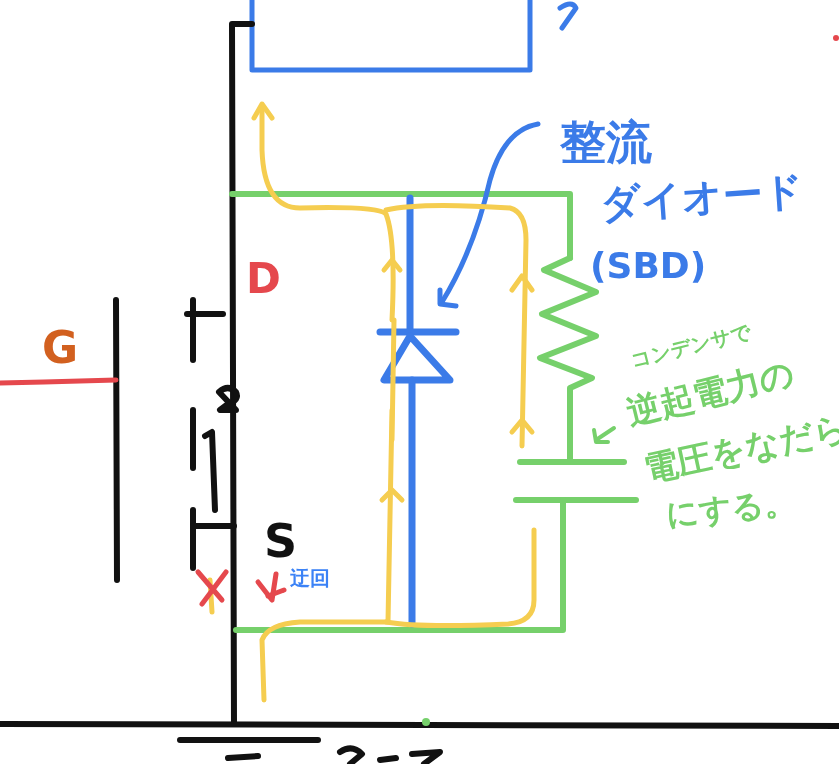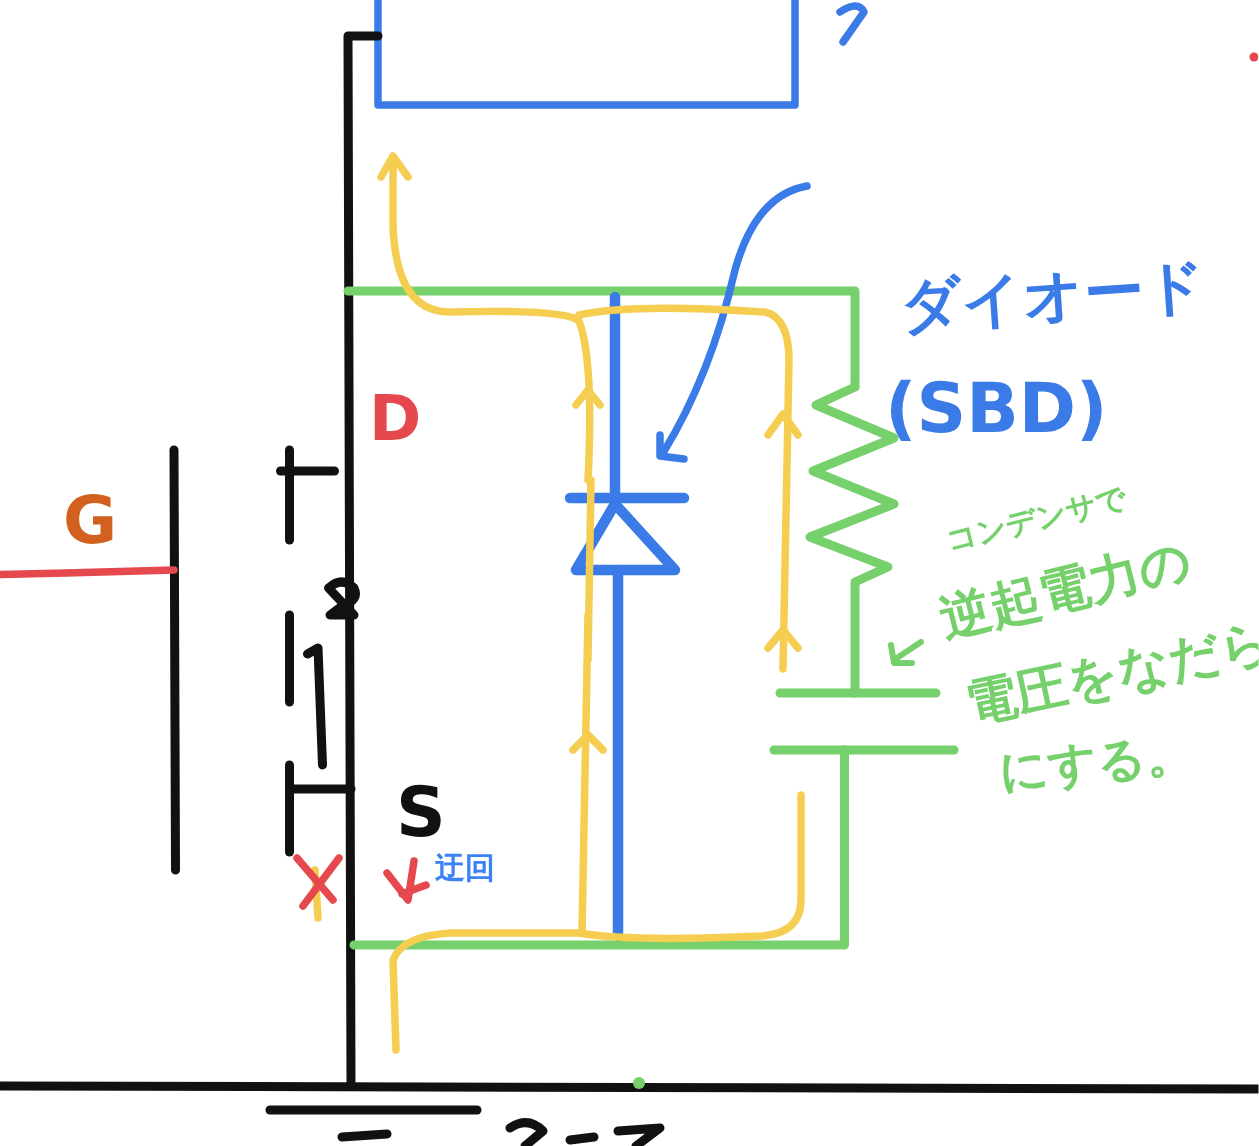--- a/index.html
+++ b/index.html
@@ -6,21 +6,21 @@
     body { width: 839px; height: 764px; overflow: hidden; position: relative; font-family: "DejaVu Sans", sans-serif; }
     #canvas { position: absolute; left: 0; top: 0; width: 839px; height: 764px; }
     svg { display: block; }
     .lbl { position: absolute; white-space: nowrap; font-family: "DejaVu Sans", sans-serif; font-weight: bold; }
     .lbl-G { left: 42px; top: 322px; font-size: 44px; color: #d2601f; }
     .lbl-D { left: 246px; top: 254px; font-size: 42px; color: #e5484d; }
     .lbl-S { left: 264px; top: 514px; font-size: 46px; color: #111111; }
     .lbl-detour { left: 290px; top: 565px; font-size: 20px; color: #3b82f6; }
     .lbl-sbd1 { left: 560px; top: 112px; font-size: 46px; color: #3b7be8; }
     .lbl-sbd2 { left: 600px; top: 170px; font-size: 40px; color: #3b7be8; transform: rotate(-4deg); }
-    .lbl-sbd3 { left: 590px; top: 245px; font-size: 46px; color: #3b7be8; }
+    .lbl-sbd3 { left: 590px; top: 245px; font-size: 36px; color: #3b7be8; }
     .note { position: absolute; color: #76d06b; font-family: "DejaVu Sans", sans-serif; font-weight: bold; white-space: nowrap; }
     .note-1 { left: 628px; top: 348px; font-size: 20px; transform: rotate(-14deg); transform-origin: left top; }
     .note-2 { left: 622px; top: 392px; font-size: 34px; transform: rotate(-14deg); transform-origin: left top; }
     .note-3 { left: 640px; top: 448px; font-size: 34px; transform: rotate(-12deg); transform-origin: left top; }
     .note-4 { left: 664px; top: 494px; font-size: 32px; transform: rotate(-6deg); transform-origin: left top; }
   </style>
 </head>
 <body>
 
 <div id="canvas">
@@ -111,20 +111,21 @@
       <circle cx="836" cy="38" r="3" fill="#e5484d" stroke="none"></circle>
       <circle cx="426" cy="722" r="4" fill="#76d06b" stroke="none"></circle>
     </g>
   </svg>
 
   <span class="lbl lbl-G">G</span>
   <span class="lbl lbl-D">D</span>
   <span class="lbl lbl-S">S</span>
   <span class="lbl lbl-detour">迂回</span>
 
+  <span class="lbl lbl-sbd1">整流</span>
   <span class="lbl lbl-sbd2">ダイオード</span>
   <span class="lbl lbl-sbd3">(SBD)</span>
 
   <span class="note note-1">コンデンサで</span>
   <span class="note note-2">逆起電力の</span>
   <span class="note note-3">電圧をなだらか</span>
   <span class="note note-4">にする。</span>
 </div>
 
 </body></html>

